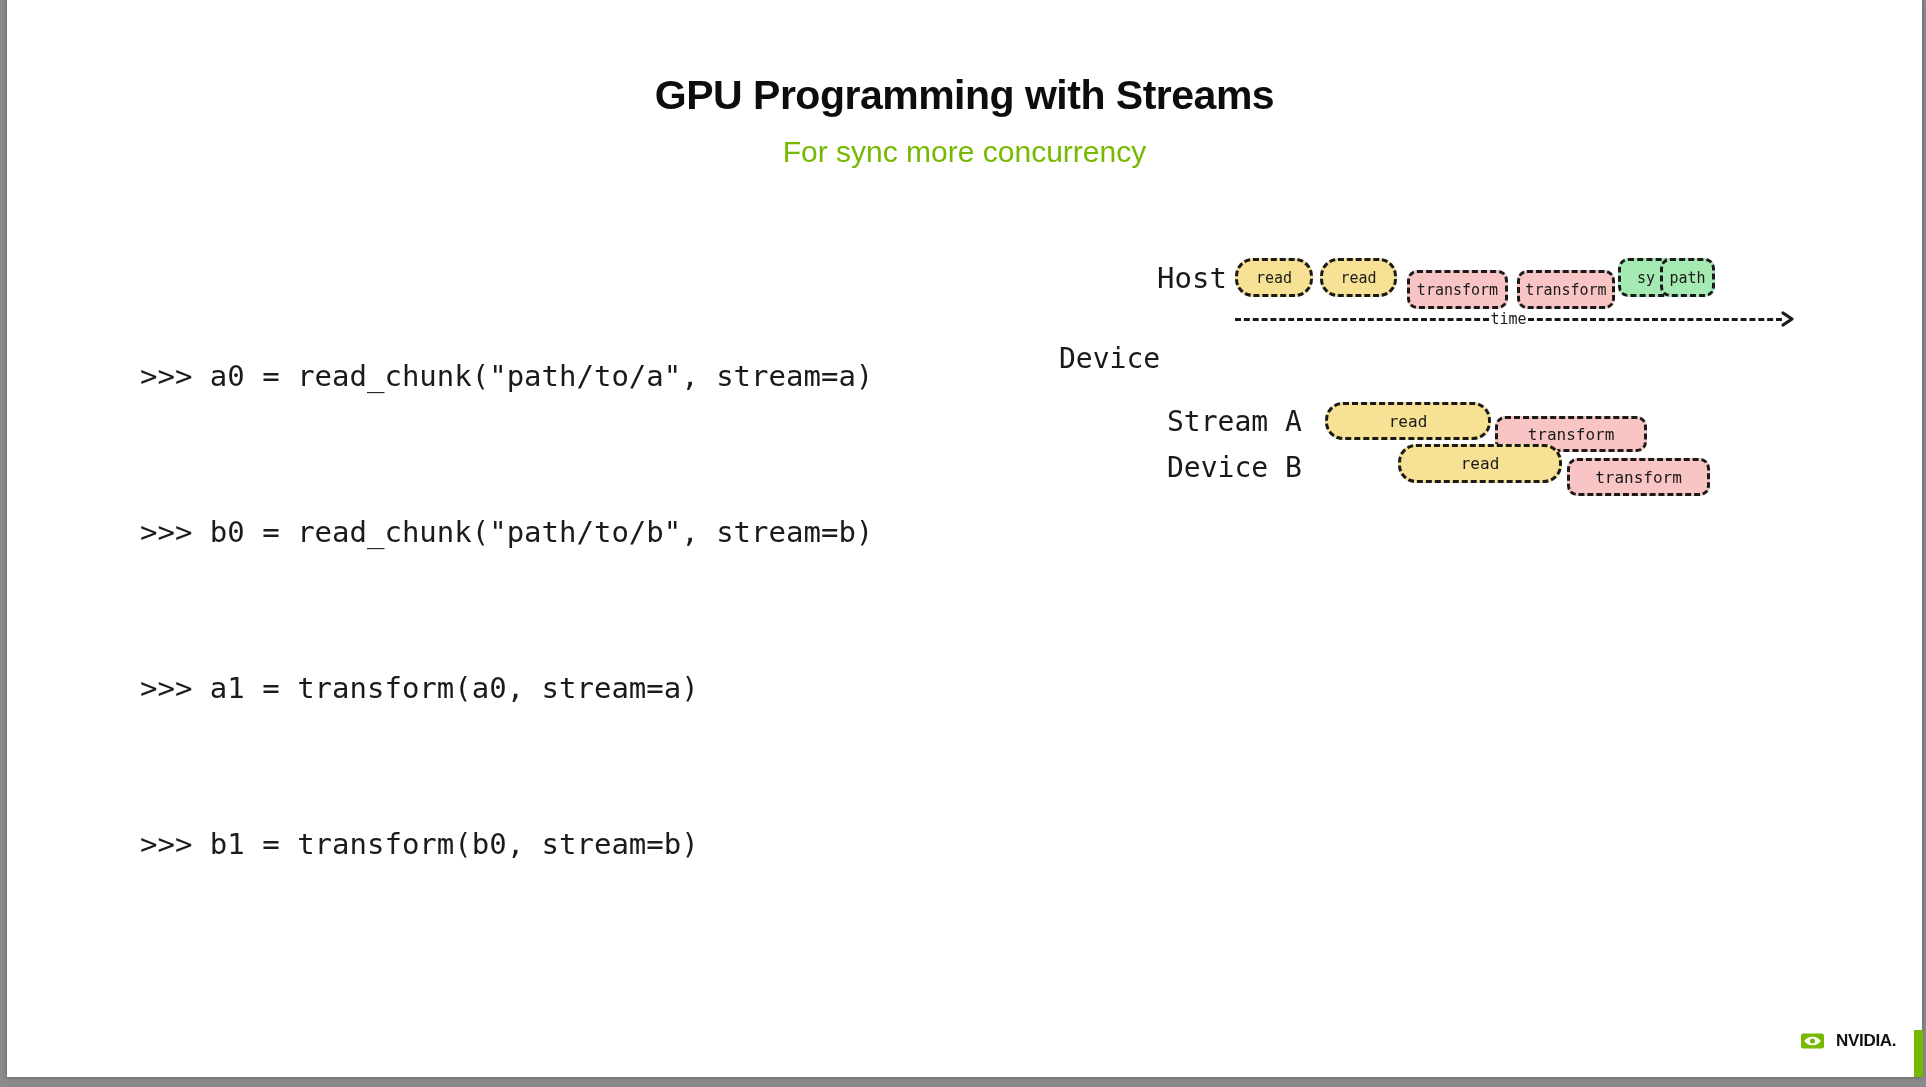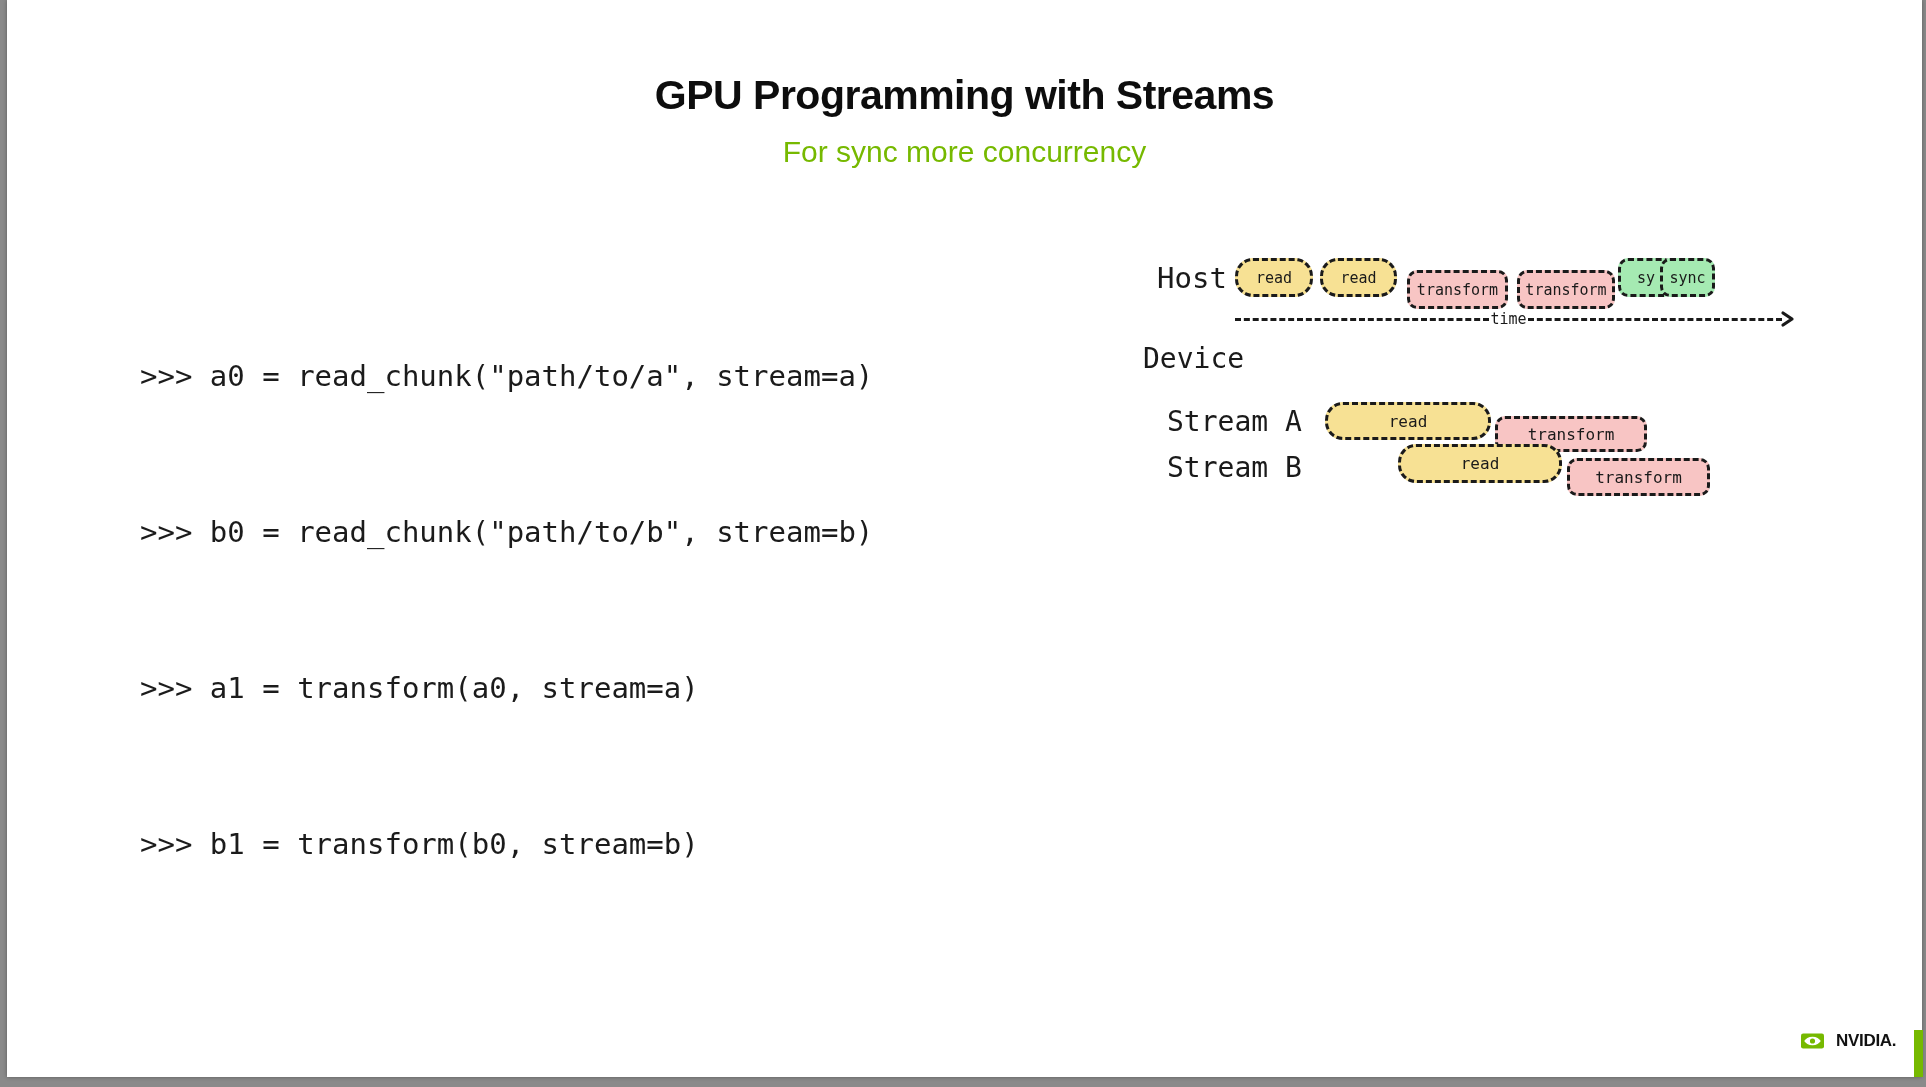--- a/index.html
+++ b/index.html
@@ -27,21 +27,21 @@
     position:absolute;left:133px;top:246px;
     font-family:"DejaVu Sans Mono",monospace;
     font-size:29px;line-height:52px;color:#1b1b1b;white-space:pre;
   }
   
   .dg-label{
     position:absolute;font-family:"DejaVu Sans Mono",monospace;color:#1a1a1a;
     white-space:nowrap;
   }
   .lbl-host{left:1150px;top:261px;font-size:29px;}
-  .lbl-device{left:1136px;top:342px;font-size:28px;}
+  .lbl-device{left:1052px;top:342px;font-size:28px;}
   .lbl-stream-a{left:1160px;top:405px;font-size:28px;}
   .lbl-stream-b{left:1160px;top:451px;font-size:28px;}
 
   .box{
     position:absolute;box-sizing:border-box;
     border:3px dashed #1a1a1a;border-radius:10px;
     display:flex;align-items:center;justify-content:center;
     font-family:"DejaVu Sans Mono",monospace;color:#1a1a1a;
     overflow:hidden;white-space:nowrap;
   }
@@ -107,39 +107,39 @@
   <div>
 
     <div class="dg-label lbl-host">Host</div>
 
     <div class="hostrow">
       <div class="box fill-read hb0">read</div>
       <div class="box fill-read hb1">read</div>
       <div class="box fill-transform hb2">transform</div>
       <div class="box fill-transform hb3">transform</div>
       <div class="box fill-sync hb4">sy</div>
-      <div class="box fill-sync hb5">sync</div>
+      <div class="box fill-sync hb5">path</div>
     </div>
 
     <div class="time-arrow">
       <div class="dash-seg"></div>
       <span class="time-label">time</span>
       <div class="dash-seg"></div>
       <svg class="arrow-head" width="15" height="18" viewBox="0 0 15 18">
         <path d="M3 3 L12 9 L3 15" fill="none" stroke="#1a1a1a" stroke-width="3.2" stroke-linecap="round" stroke-linejoin="round"></path>
       </svg>
     </div>
 
     <div class="dg-label lbl-device">Device</div>
 
     <div class="dg-label lbl-stream-a">Stream A</div>
     <div class="box fill-read sa-read">read</div>
     <div class="box fill-transform sa-transform">transform</div>
 
-    <div class="dg-label lbl-stream-b">Stream B</div>
+    <div class="dg-label lbl-stream-b">Device B</div>
     <div class="box fill-read sb-read">read</div>
     <div class="box fill-transform sb-transform">transform</div>
   </div>
 
   <div class="brand">
     <svg width="23" height="16" viewBox="0 0 32 21">
       <rect width="32" height="21" rx="3" fill="#76b900"></rect>
       <path d="M16 4.5c-5.5 0-9.6 2.9-11.6 6 2 3.1 6.1 6 11.6 6s9.6-2.9 11.6-6c-2-3.1-6.1-6-11.6-6zm0 9.6a3.6 3.6 0 1 1 0-7.2 3.6 3.6 0 0 1 0 7.2z" fill="#ffffff"></path>
     </svg>
     <span class="brand-text">NVIDIA.</span>

